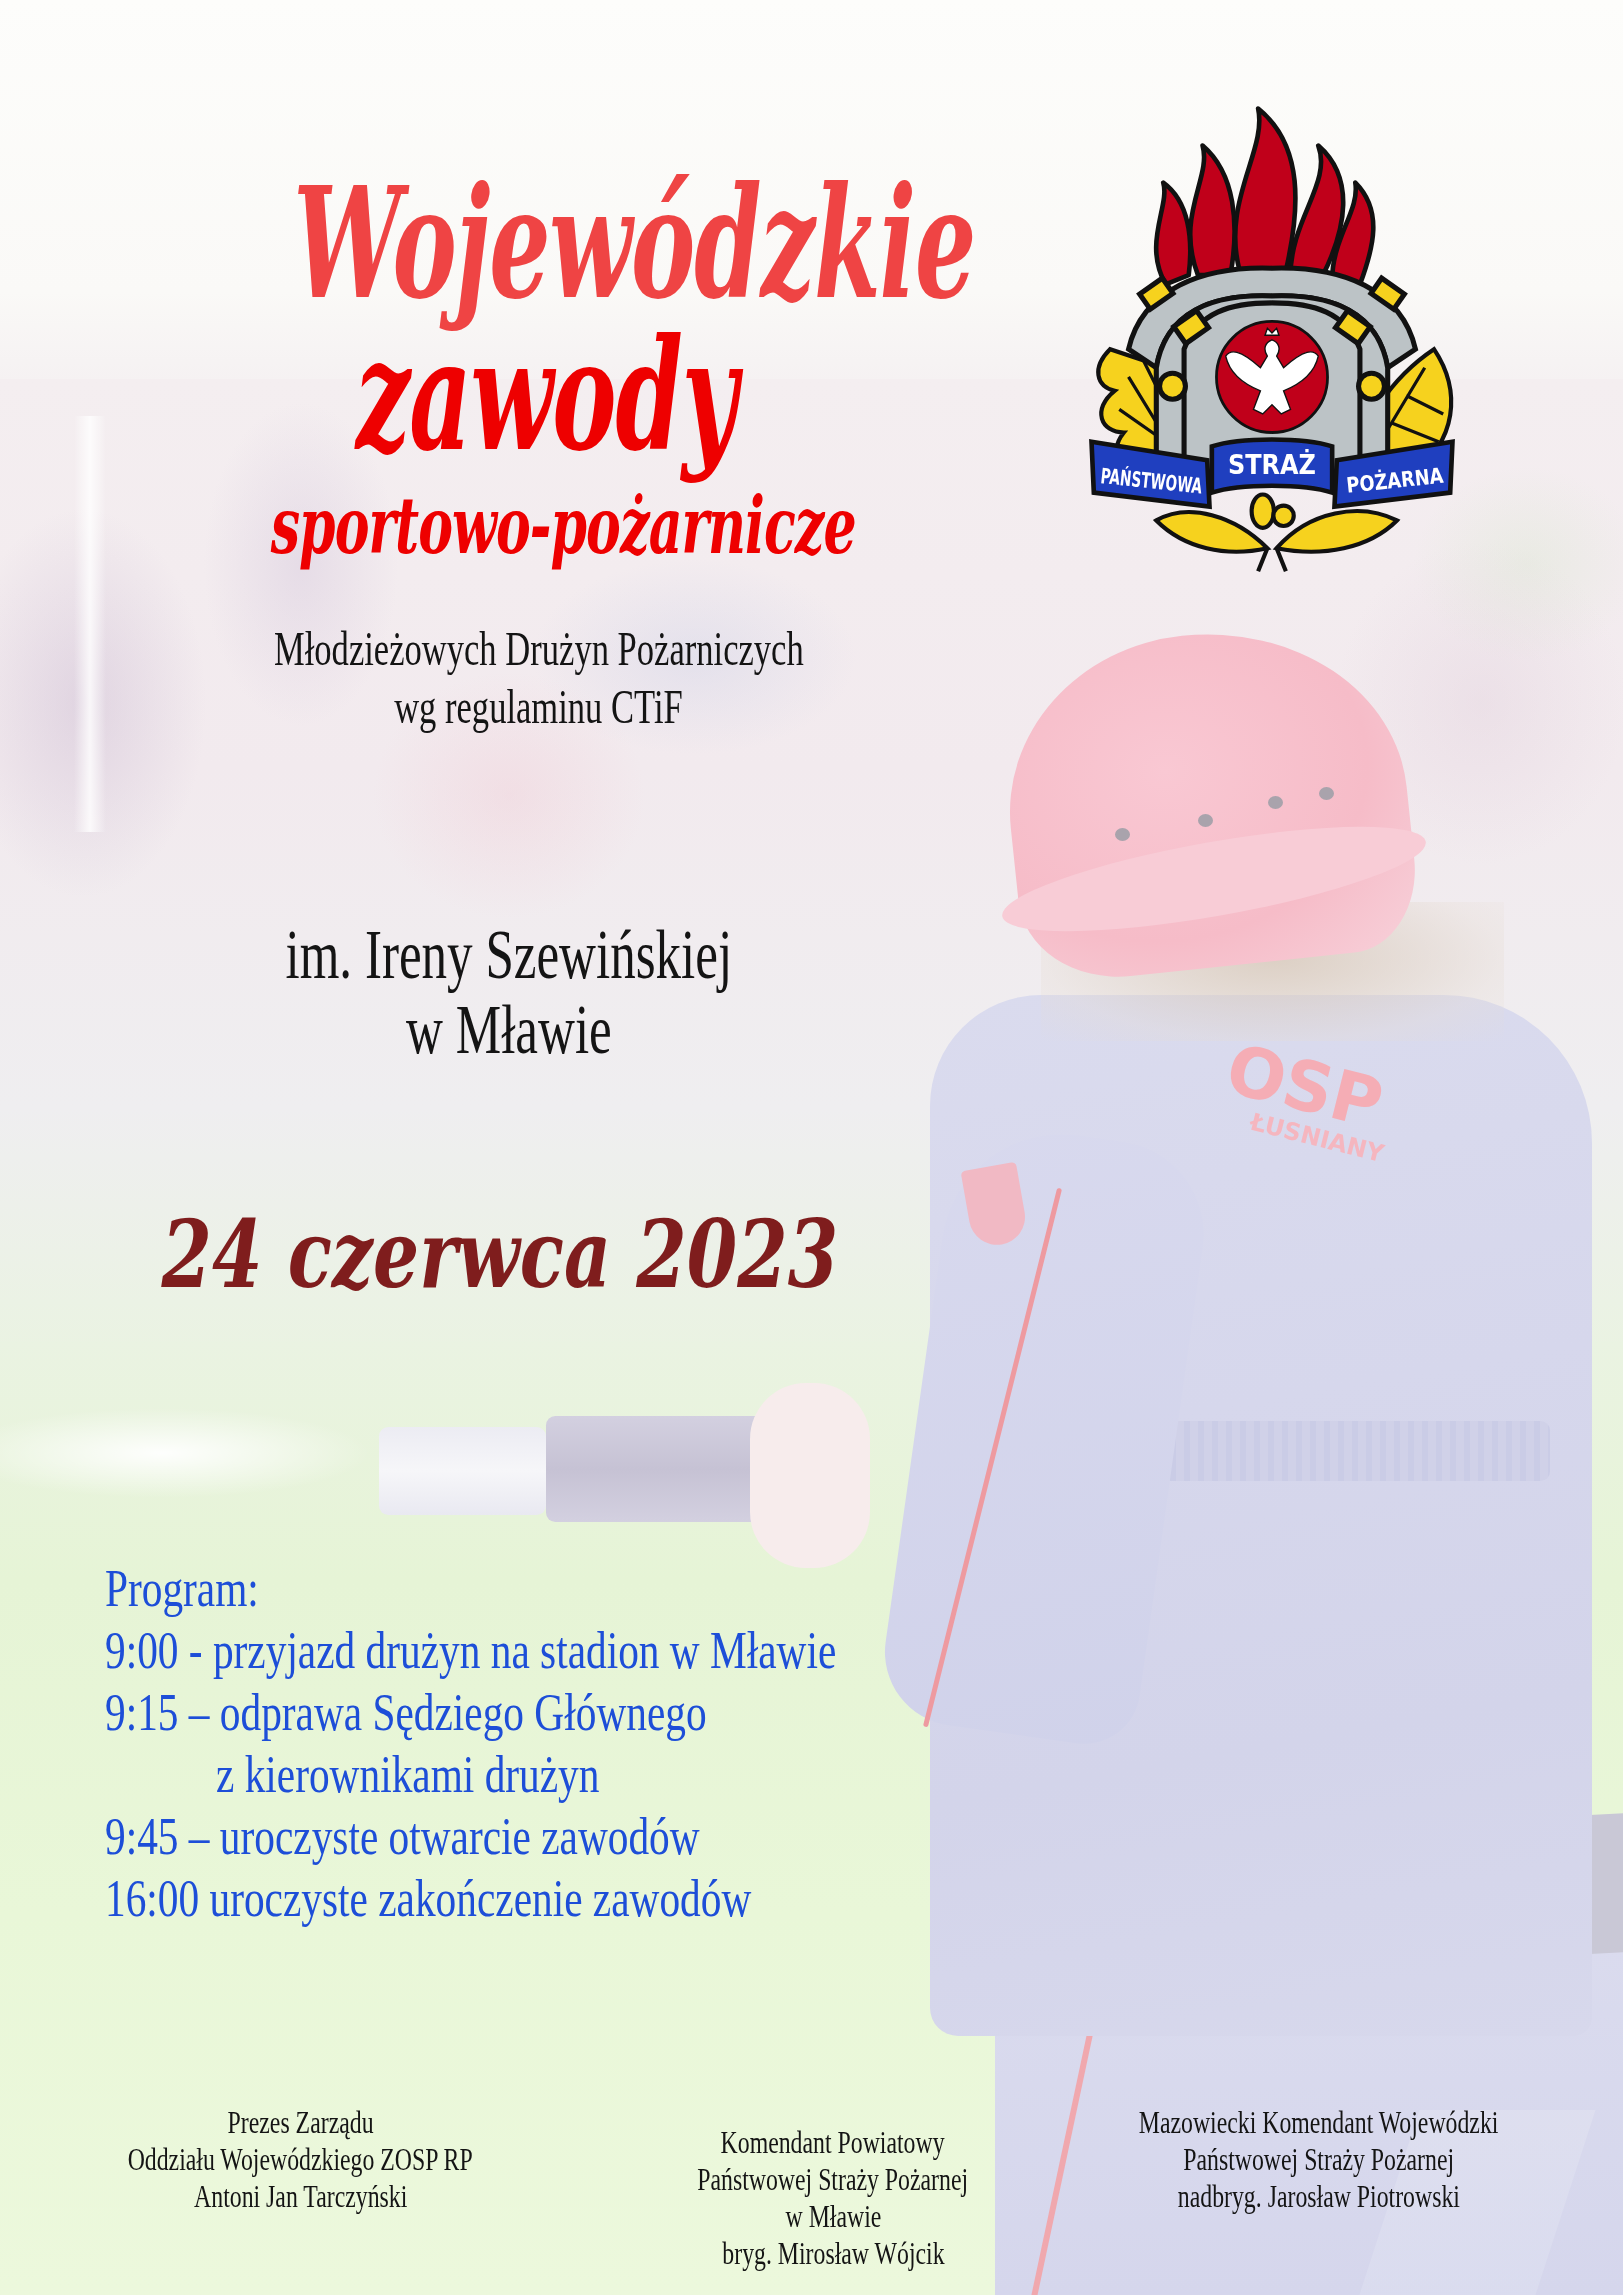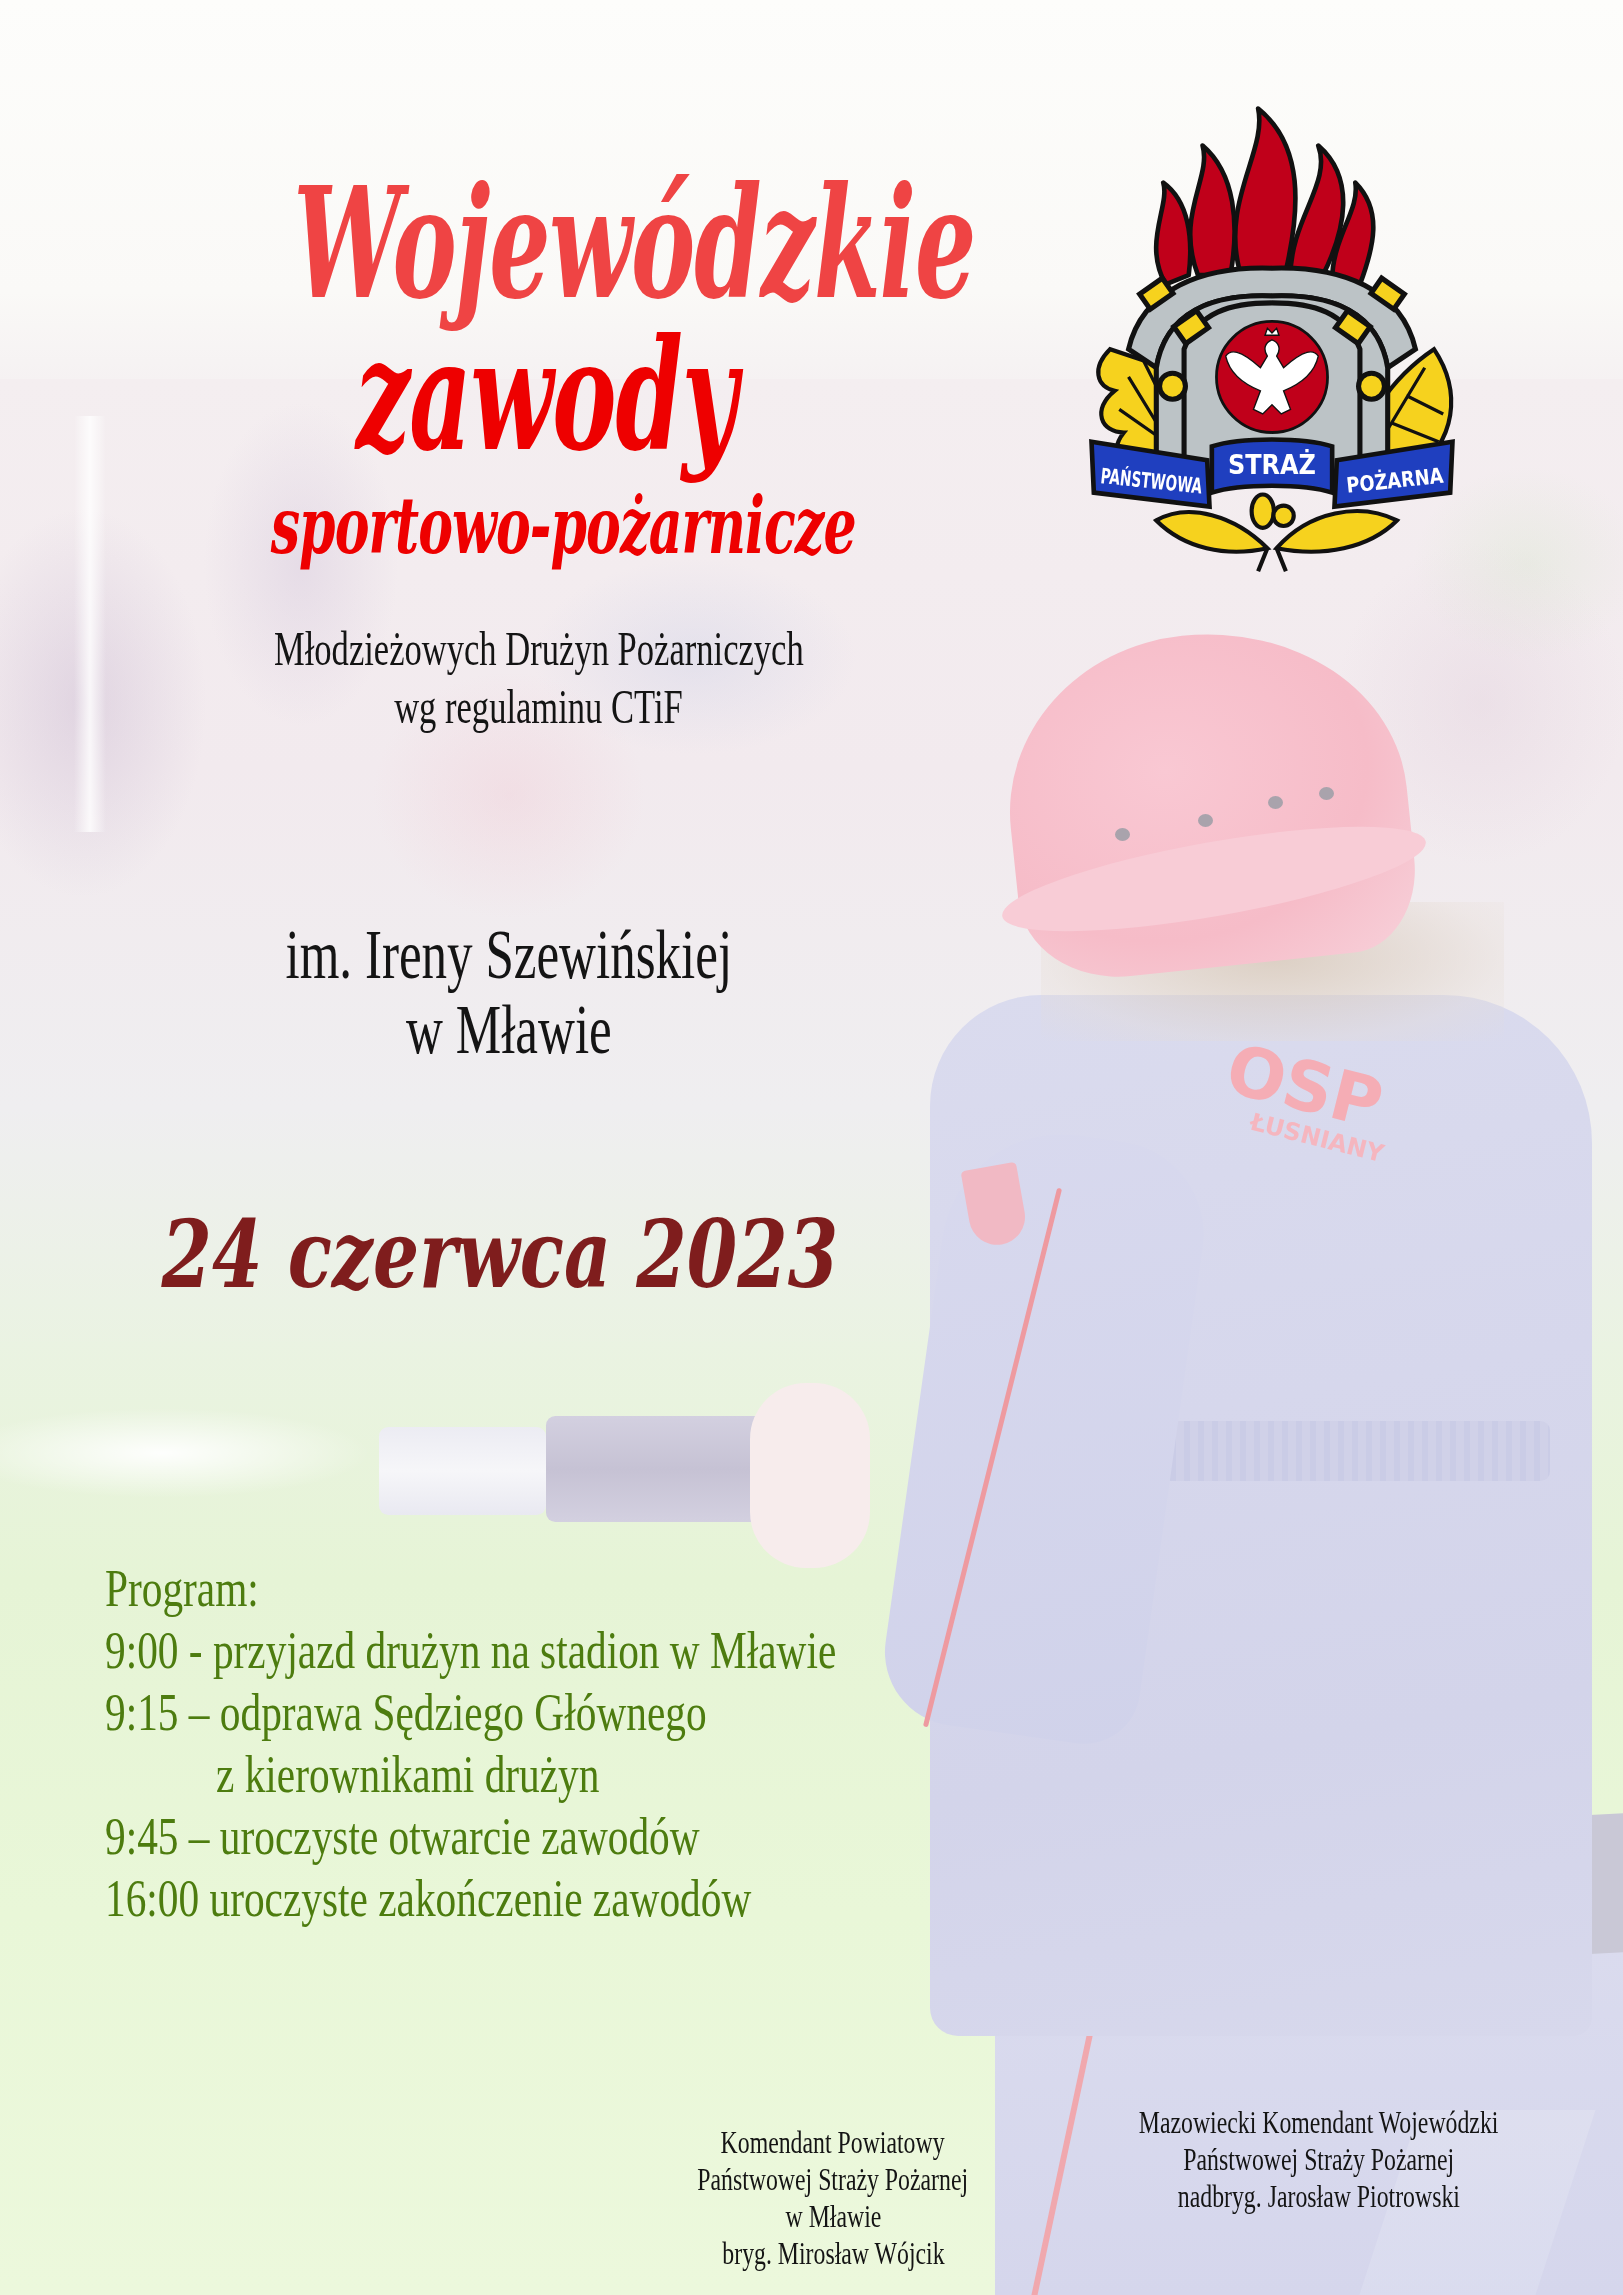--- a/index.html
+++ b/index.html
@@ -83,21 +83,21 @@
   .intro { position: absolute; left: 69px; top: 620px; width: 939px; text-align: center;
     font-size: 48px; line-height: 58px; color: #141414; }
   .venue { position: absolute; left: 69px; top: 918px; width: 879px; text-align: center;
     font-size: 69px; line-height: 75px; color: #141414; }
   .date { position: absolute; left: 65px; top: 1208px; width: 870px; text-align: center;
     font-family: "DejaVu Serif", serif; font-style: italic; font-weight: bold; color: #7f1d1d;
     font-size: 93px; line-height: 1; }
   .date .condensed { transform: scaleX(0.78); }
 
   .program { position: absolute; left: 105px; top: 1557px; width: 1018px;
-    font-size: 53px; line-height: 62px; color: #4d7c0f; }
+    font-size: 53px; line-height: 62px; color: #1d4ed8; }
   .program .line { white-space: nowrap; }
   .program .indent { padding-left: 111px; }
   .line-inner { display: inline-block; transform: scaleX(0.78); transform-origin: left top; }
 
   .signatures { position: absolute; left: 0; top: 2105px; width: 1623px; height: 157px; }
   .sig { position: absolute; top: 0; text-align: center; font-size: 30.5px; line-height: 37px; color: #141414; }
   .sig .l { display: block; white-space: nowrap; }
   .sig-inner { display: inline-block; transform: scaleX(0.78); transform-origin: center top; }
   .sig-1 { left: 46px; width: 509px; }
   .sig-2 { left: 590px; width: 486px; margin-top: 20px; }
@@ -225,20 +225,25 @@
 <div class="program">
   <div class="line"><span class="line-inner">Program:</span></div>
   <div class="line"><span class="line-inner">9:00 - przyjazd drużyn na stadion w Mławie</span></div>
   <div class="line"><span class="line-inner">9:15 – odprawa Sędziego Głównego</span></div>
   <div class="line indent"><span class="line-inner">z kierownikami drużyn</span></div>
   <div class="line"><span class="line-inner">9:45 – uroczyste otwarcie zawodów</span></div>
   <div class="line"><span class="line-inner">16:00 uroczyste zakończenie zawodów</span></div>
 </div>
 
 <div class="signatures">
+  <div class="sig sig-1">
+    <span class="l"><span class="sig-inner">Prezes Zarządu</span></span>
+    <span class="l"><span class="sig-inner">Oddziału Wojewódzkiego ZOSP RP</span></span>
+    <span class="l"><span class="sig-inner">Antoni Jan Tarczyński</span></span>
+  </div>
   <div class="sig sig-2">
     <span class="l"><span class="sig-inner">Komendant Powiatowy</span></span>
     <span class="l"><span class="sig-inner">Państwowej Straży Pożarnej</span></span>
     <span class="l"><span class="sig-inner">w Mławie</span></span>
     <span class="l"><span class="sig-inner">bryg. Mirosław Wójcik</span></span>
   </div>
   <div class="sig sig-3">
     <span class="l"><span class="sig-inner">Mazowiecki Komendant Wojewódzki</span></span>
     <span class="l"><span class="sig-inner">Państwowej Straży Pożarnej</span></span>
     <span class="l"><span class="sig-inner">nadbryg. Jarosław Piotrowski</span></span>

